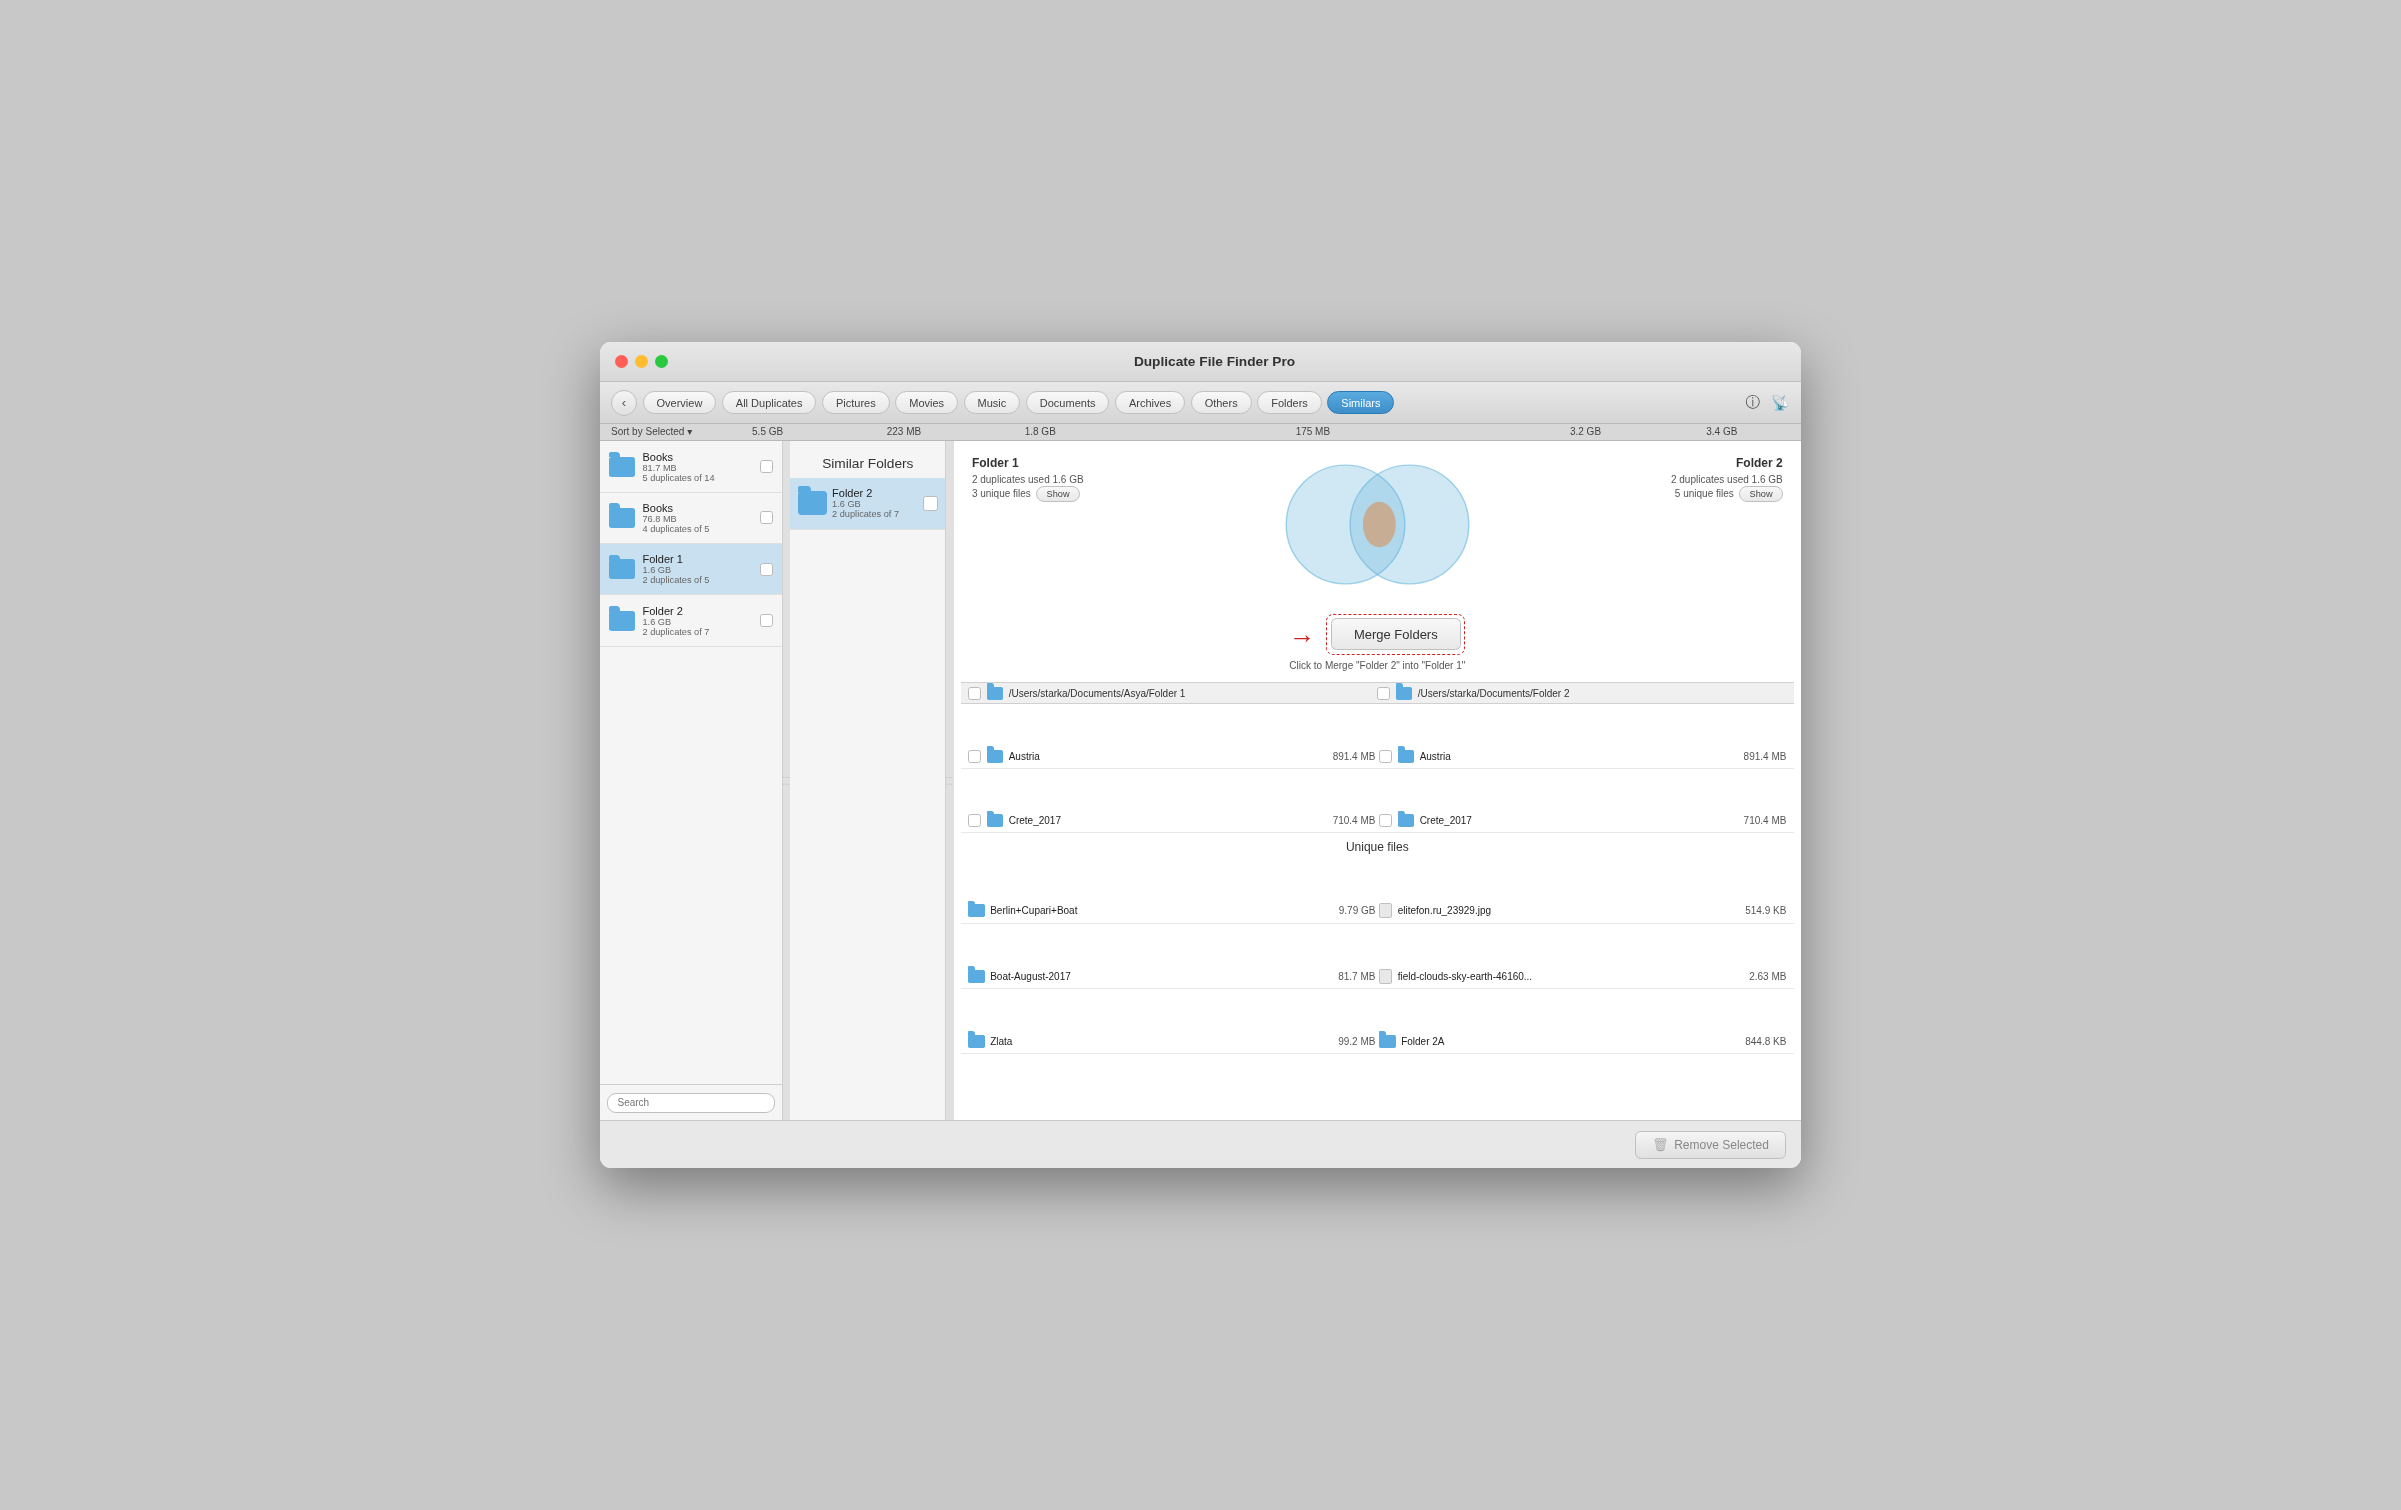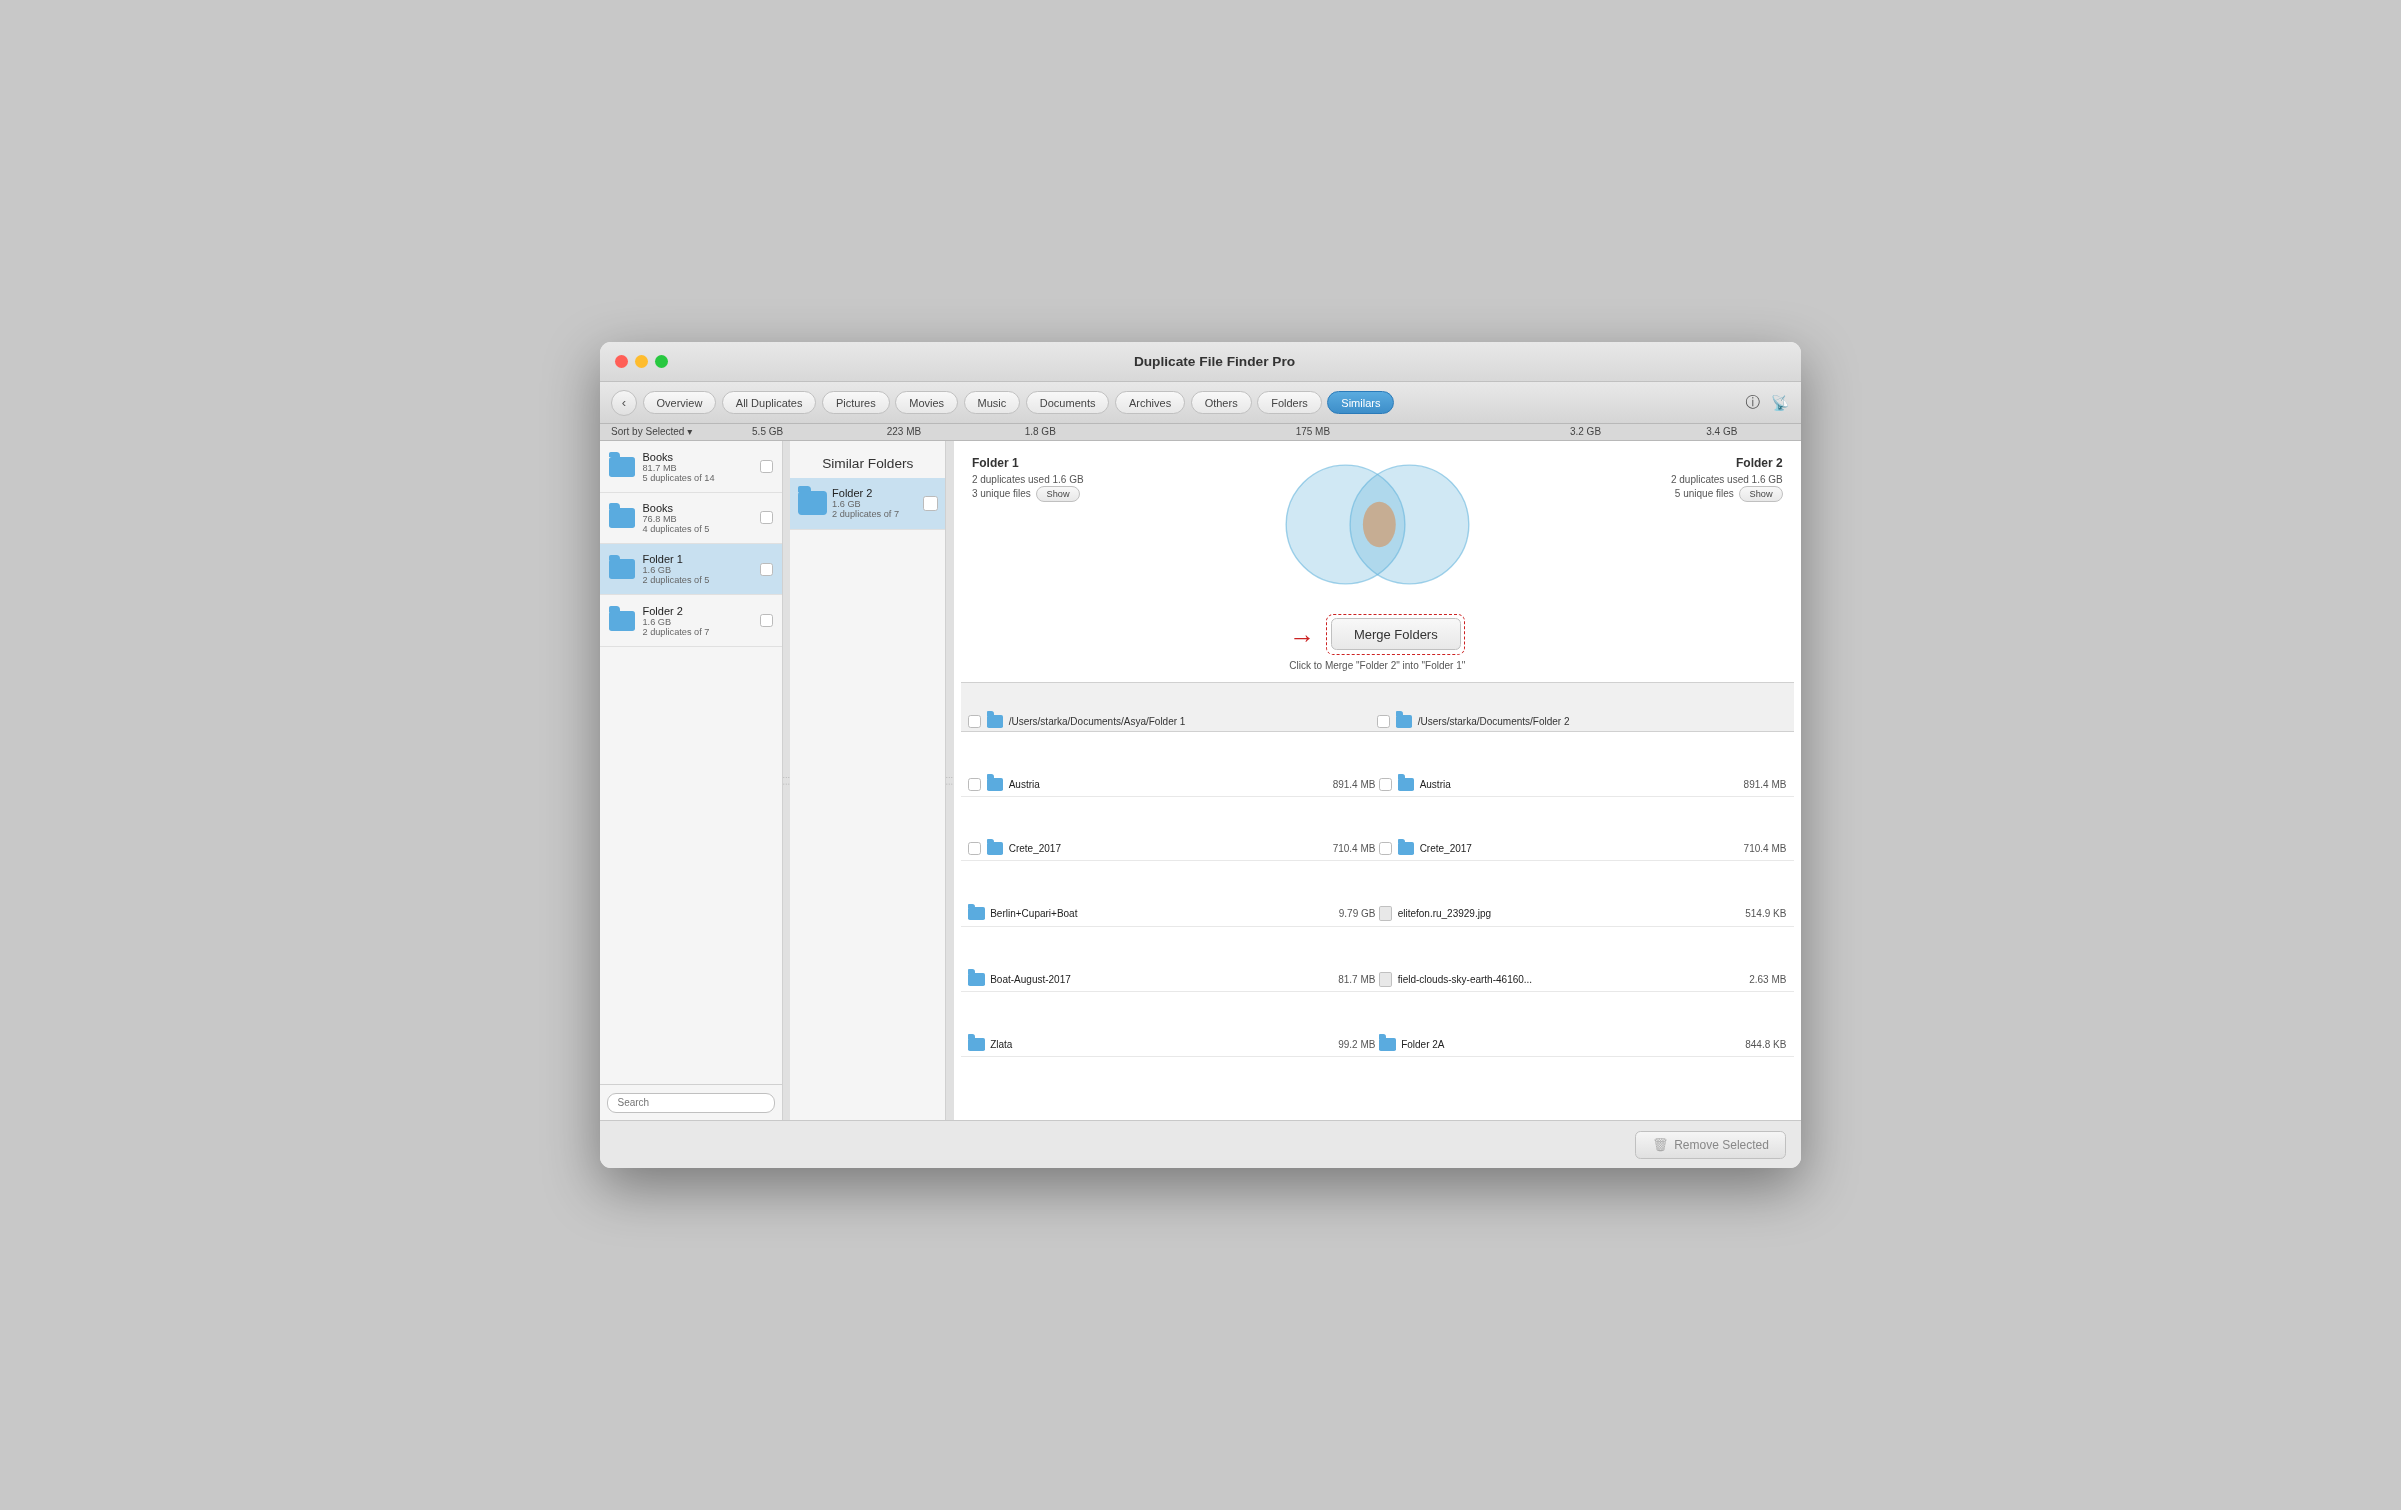--- a/index.html
+++ b/index.html
@@ -350,21 +350,20 @@
       top: 0;
     }
     .file-table-header-col {
       flex: 1;
       display: flex;
       align-items: center;
       gap: 5.5px;
       font-size: 10px;
       font-weight: 500;
       color: #333;
-      margin-top: 28px;
     }
     .file-row {
       display: flex;
       align-items: center;
       padding: 4.6px 7.3px;
       border-bottom: 0.9px solid #e8e8e8;
       gap: 3.7px;
       margin-top: 41px;
     }
     .file-cell {
@@ -632,20 +631,21 @@
             <span class="file-size">710.4 MB</span>
           </div>
           <div class="file-cell">
             <div class="file-checkbox"></div>
             <div class="file-folder-icon"></div>
             <span class="file-name">Crete_2017</span>
             <span class="file-size">710.4 MB</span>
           </div>
         </div>
 
+        <div class="unique-section-header">Unique files</div>
 
         <div class="file-row">
           <div class="file-cell">
             <div class="file-folder-icon"></div>
             <span class="file-name">Berlin+Cupari+Boat</span>
             <span class="file-size">9.79 GB</span>
           </div>
           <div class="file-cell">
             <div class="file-doc-icon"></div>
             <span class="file-name">elitefon.ru_23929.jpg</span>

